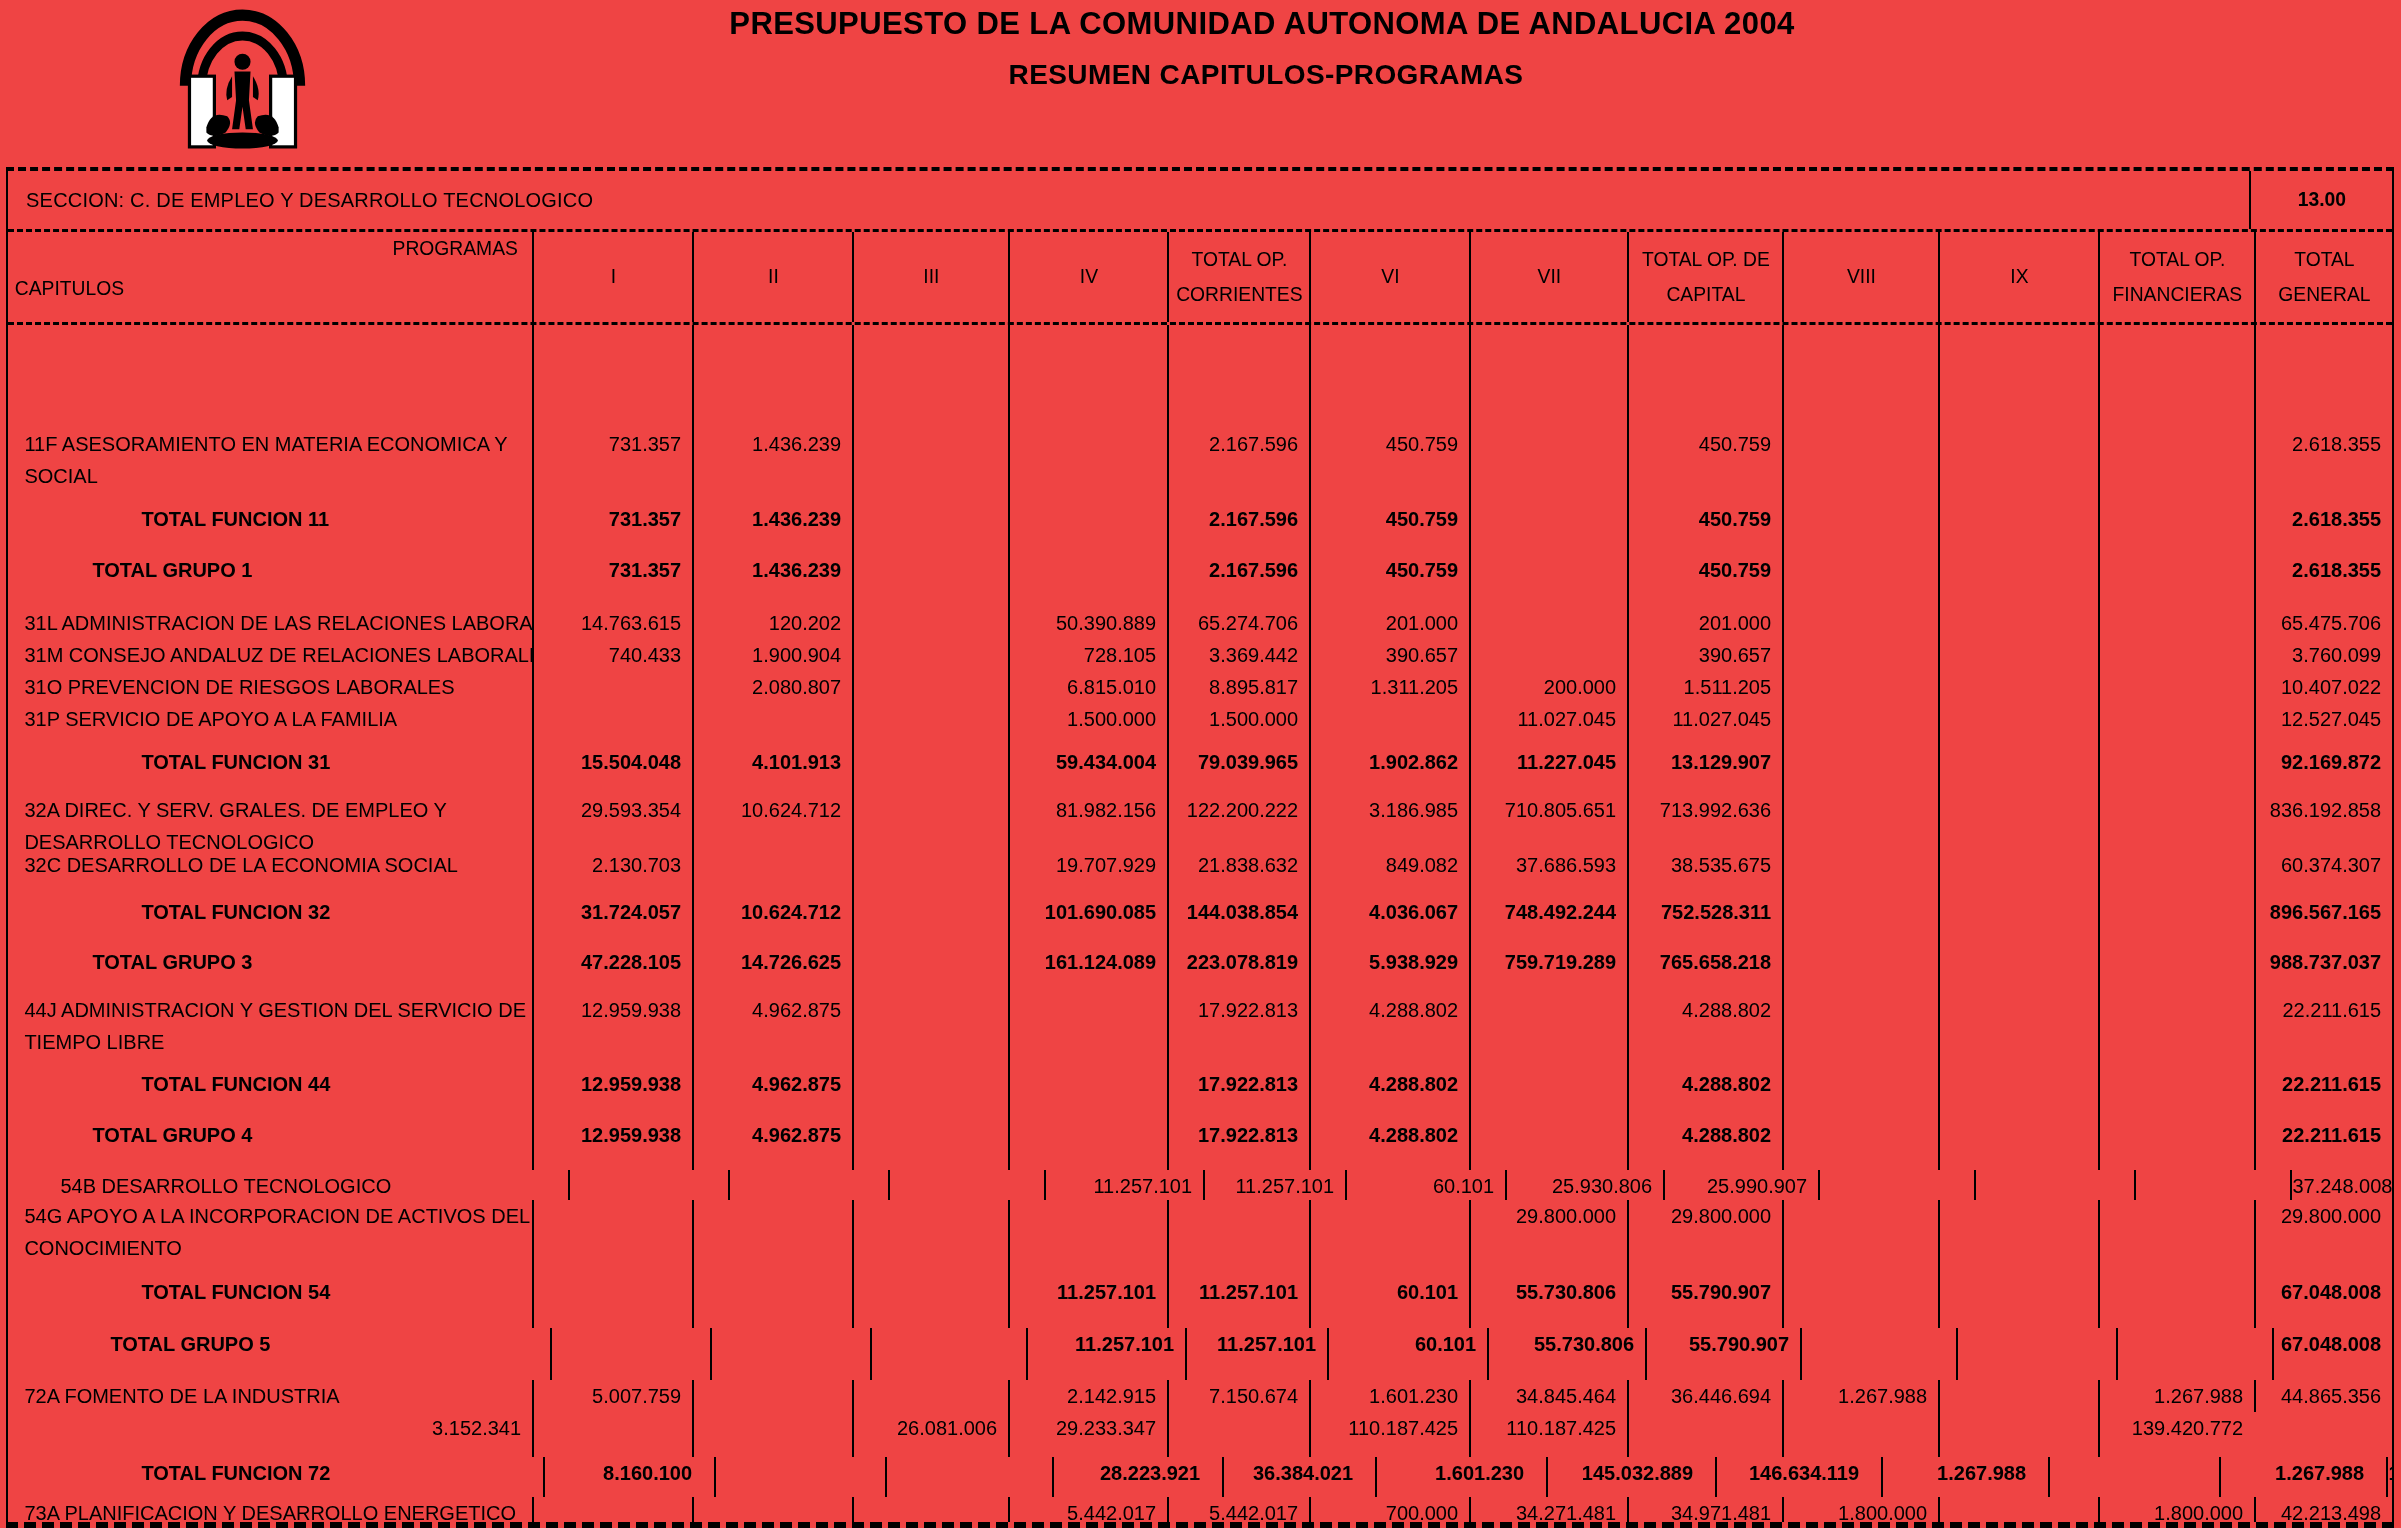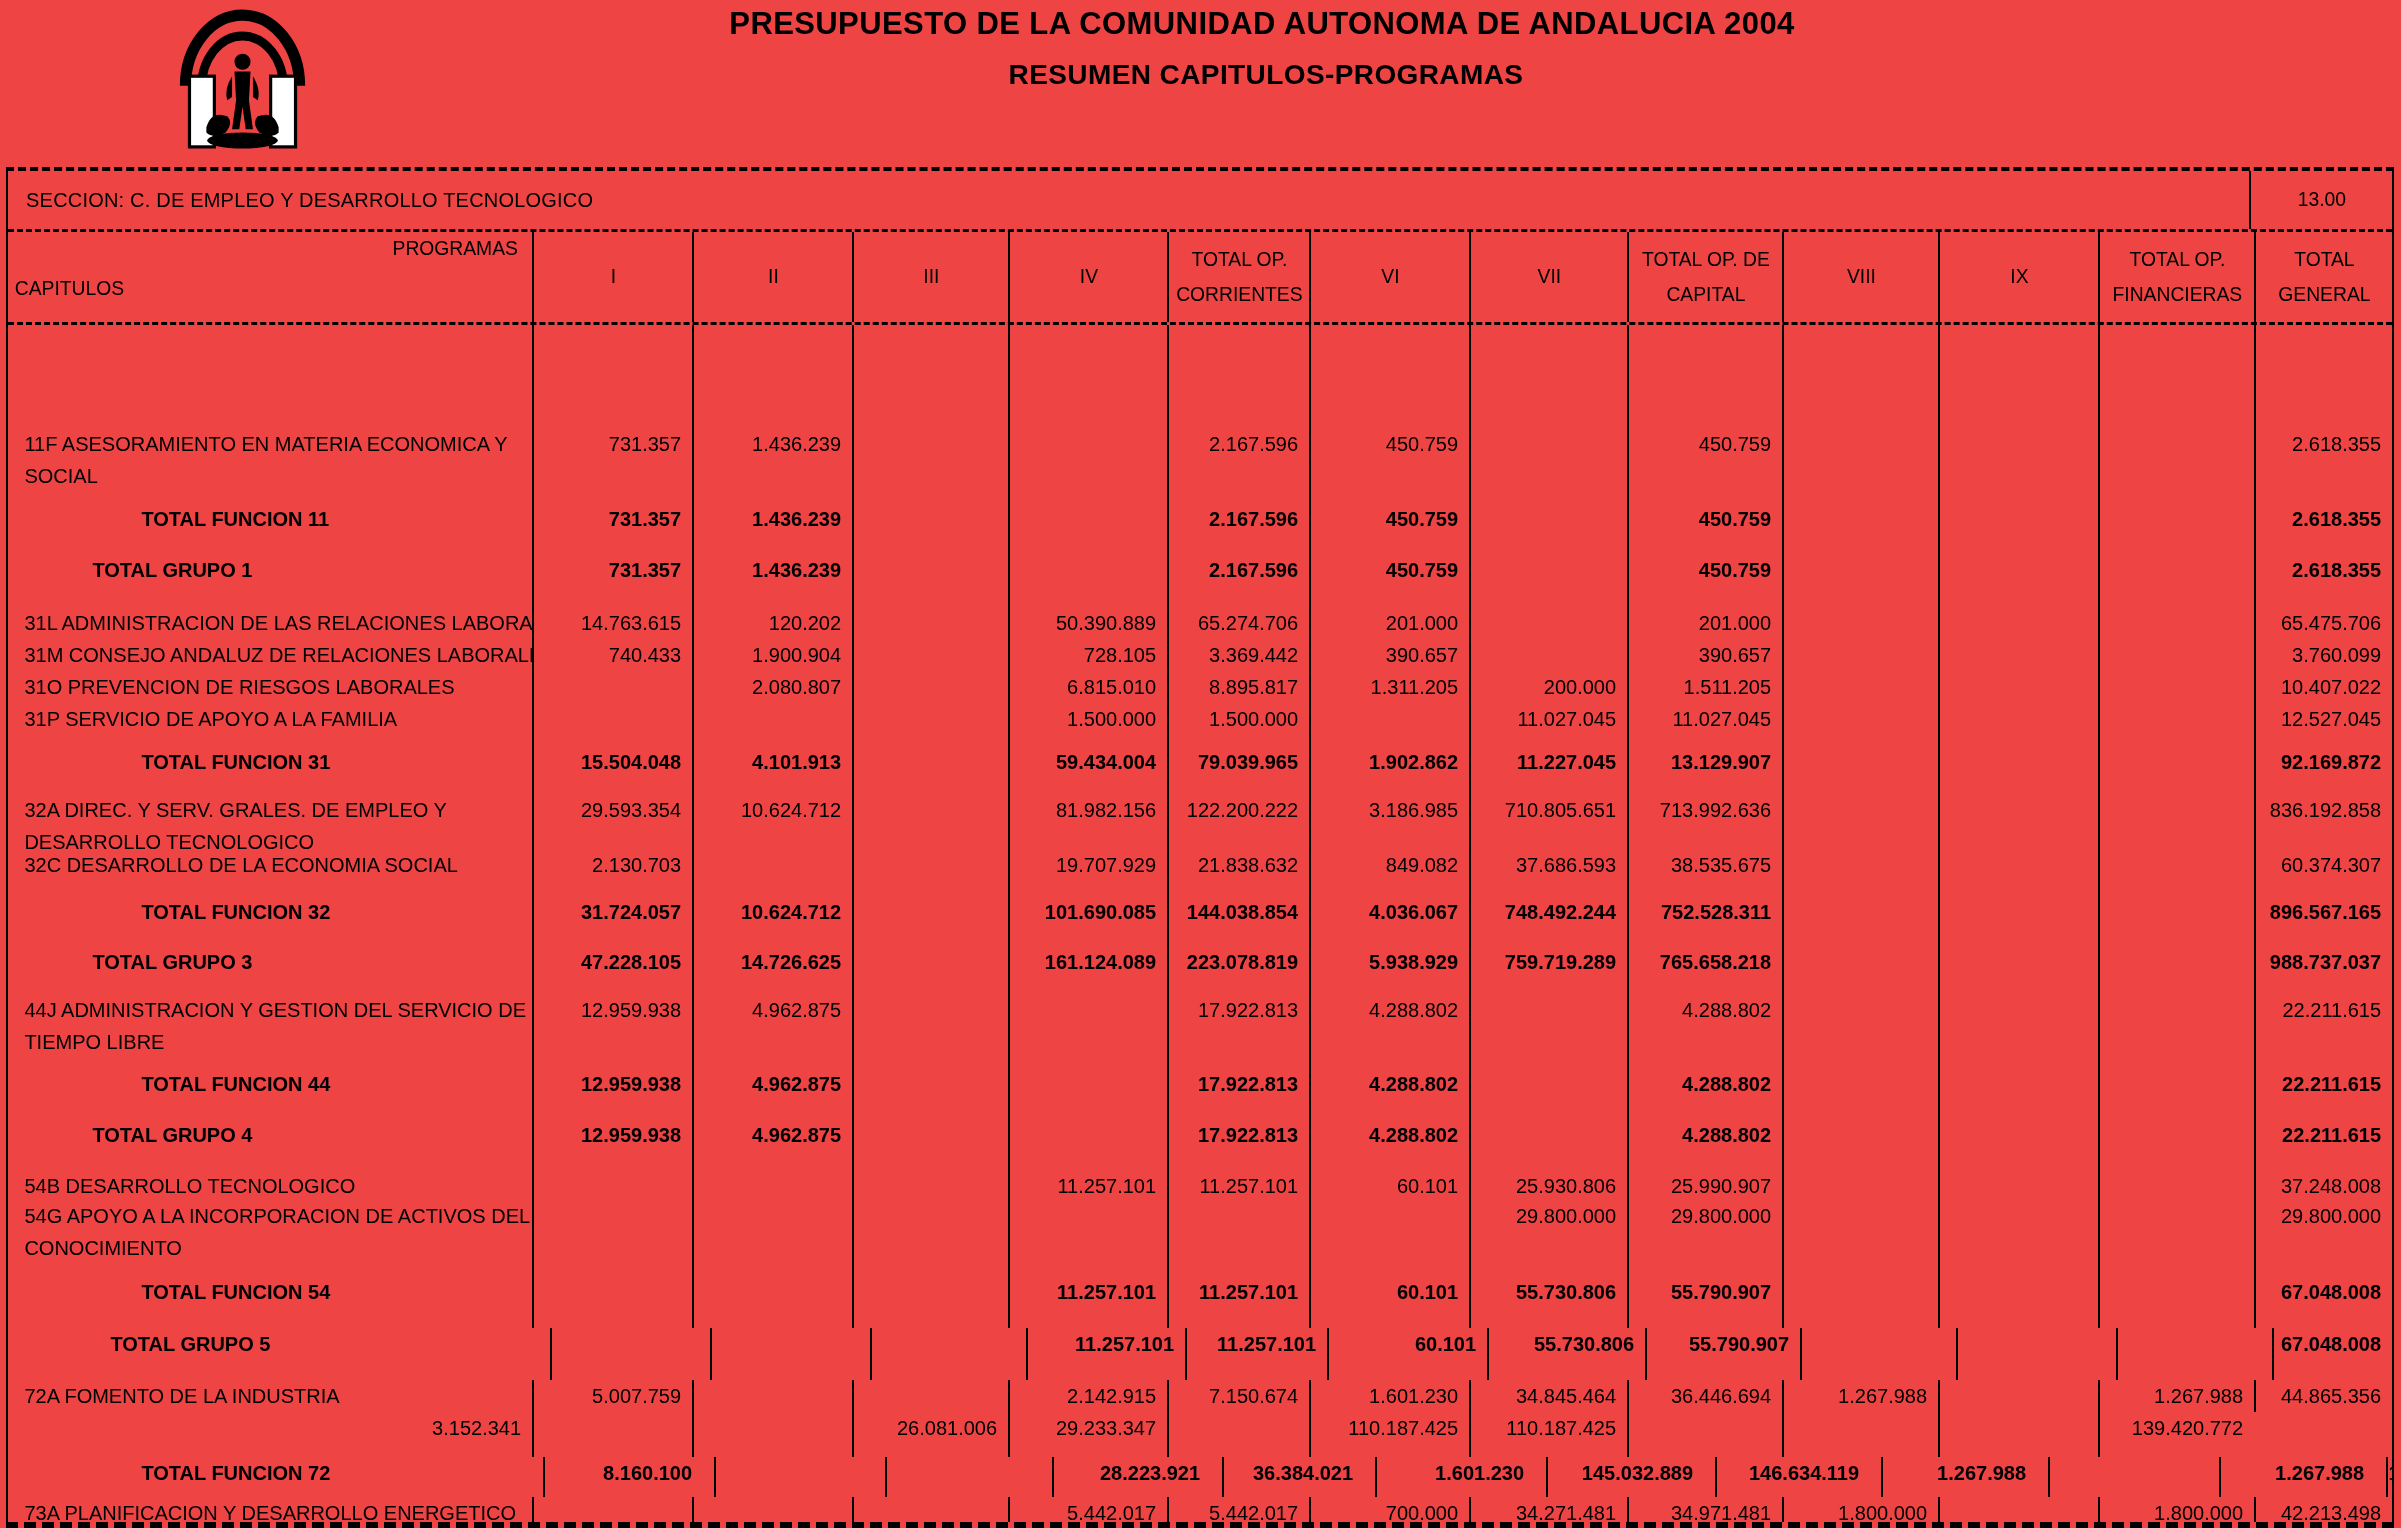--- a/index.html
+++ b/index.html
@@ -23,21 +23,21 @@
 
   
   .budget-table{
     position:absolute;left:6.4px;top:167px;width:2388px;bottom:0;
     border-left:2.4px solid #000;border-right:2.4px solid #000;
     border-top:4px dashed #000;border-bottom:6.4px dashed #000;
     display:flex;flex-direction:column;overflow:hidden;box-sizing:border-box;
   }
   .section-row{height:58px;flex:none;border-bottom:3.2px dashed #000;display:flex;}
   .section-label{flex:1;display:flex;align-items:center;padding-left:17.7px;font-size:20px;letter-spacing:0.2px;}
-  .section-code{width:141px;flex:none;border-left:2.4px solid #000;display:flex;align-items:center;justify-content:center;font-size:19.3px;}
+  .section-code{width:141px;flex:none;border-left:2.4px solid #000;display:flex;align-items:center;justify-content:center;font-size:19.3px;font-weight:bold;}
 
   .grid-cols{
     display:grid;
     grid-template-columns:524px 160px 160px 156px 159px 142px 160px 158px 155px 156px 160px 156px 1fr;
   }
   .header-row{height:90px;flex:none;border-bottom:3.2px dashed #000;}
   .header-row .cell{border-left:2.4px solid #000;box-sizing:border-box;}
   .header-row .cell:first-child{border-left:none;}
   .header-cell{display:flex;flex-direction:column;align-items:center;justify-content:center;gap:13px;font-size:19.3px;text-align:center;}
   .corner-cell{position:relative;}
@@ -410,21 +410,21 @@
           <div class="cell num-cell"></div>
           <div class="cell num-cell">17.922.813</div>
           <div class="cell num-cell">4.288.802</div>
           <div class="cell num-cell"></div>
           <div class="cell num-cell">4.288.802</div>
           <div class="cell num-cell"></div>
           <div class="cell num-cell"></div>
           <div class="cell num-cell"></div>
           <div class="cell num-cell">22.211.615</div>
         </div>
-        <div class="row grid-cols program" style="height: 30px;">
+        <div class="row grid-cols program" style="height: 30px; margin-left: 36px;">
     <div class="cell label-cell">
             <div class="label-line">54B DESARROLLO TECNOLOGICO</div>
           </div>
   <div class="cell num-cell"></div>
           <div class="cell num-cell"></div>
           <div class="cell num-cell"></div>
           <div class="cell num-cell">11.257.101</div>
           <div class="cell num-cell">11.257.101</div>
           <div class="cell num-cell">60.101</div>
           <div class="cell num-cell">25.930.806</div>

